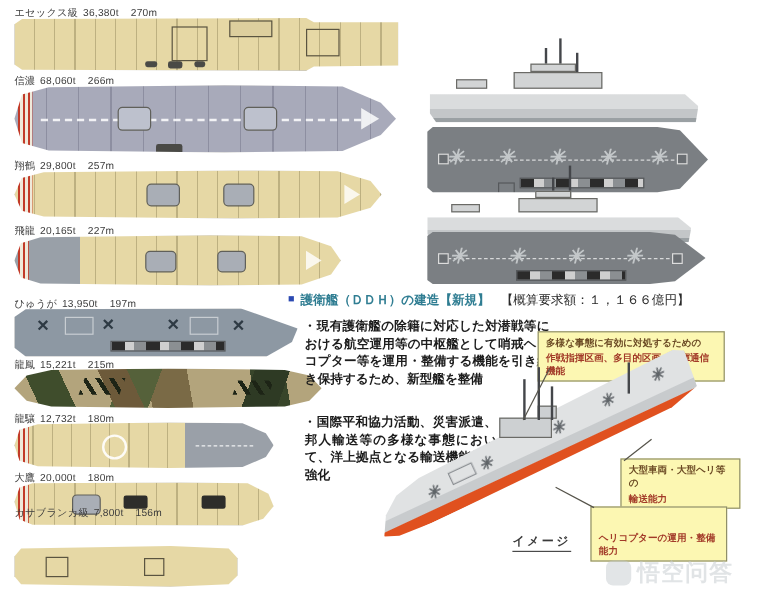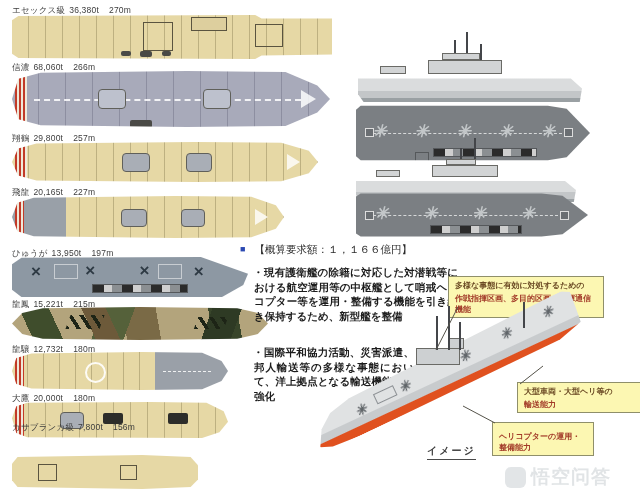--- a/index.html
+++ b/index.html
@@ -217,42 +217,43 @@
   <i class="spot" style="left:29%;top:13px;"></i>
   <i class="spot" style="left:50%;top:13px;"></i>
   <i class="spot" style="left:71%;top:13px;"></i>
   <div class="wsq" style="left:4%;top:19px;"></div>
   <div class="wsq" style="left:88%;top:19px;"></div>
   <div class="controw" style="left:32%;bottom:4px;width:92px;"></div>
 </div>
 
 <div class="hdr">
   <span class="sq">■</span>
+  <span class="t1">護衛艦（ＤＤＨ）の建造【新規】</span>
   <span class="t2">【概算要求額：１，１６６億円】</span>
 </div>
 
 <div class="bullet" style="left:254px;top:265px;width:204px;text-indent:10px;">
   <span class="mk">・</span>
   <span>現有護衛艦の除籍に対応した対潜戦等における航空運用等の中枢艦として哨戒ヘリコプター等を運用・整備する機能を引き続き保持するため、新型艦を整備</span>
 </div>
 
 <div class="bullet" style="left:254px;top:345px;width:160px;text-indent:10px;">
   <span class="mk">・</span>
   <span>国際平和協力活動、災害派遣、邦人輸送等の多様な事態において、洋上拠点となる輸送機能等を強化</span>
 </div>
 
 <div class="callout" style="left:448px;top:276px;width:156px;">
   <span class="c1">多様な事態に有効に対処するための</span>
   <span class="c2">作戦指揮区画、多目的区画、指揮通信機能</span>
 </div>
-<div class="callout" style="left:517px;top:382px;width:124px;">
+<div class="callout" style="left:517px;top:382px;width:100px;">
   <span class="c1">大型車両・大型ヘリ等の</span>
   <span class="c2">輸送能力</span>
 </div>
-<div class="callout" style="left:492px;top:422px;width:102px;padding-top:8px;">
+<div class="callout" style="left:492px;top:422px;width:114px;padding-top:20px;">
   <span class="c2" style="margin-top:0;">ヘリコプターの運用・整備能力</span>
 </div>
 
 <div class="pdeck">
   <i class="spot" style="left:16%;top:34%;"></i>
   <i class="spot" style="left:33%;top:28%;"></i>
   <i class="spot" style="left:56%;top:24%;"></i>
   <i class="spot" style="left:72%;top:18%;"></i>
   <i class="spot" style="left:88%;top:12%;"></i>
   <div class="sqo" style="left:24%;top:30%;width:20px;height:9px;border-color:#8a8e92;"></div>

